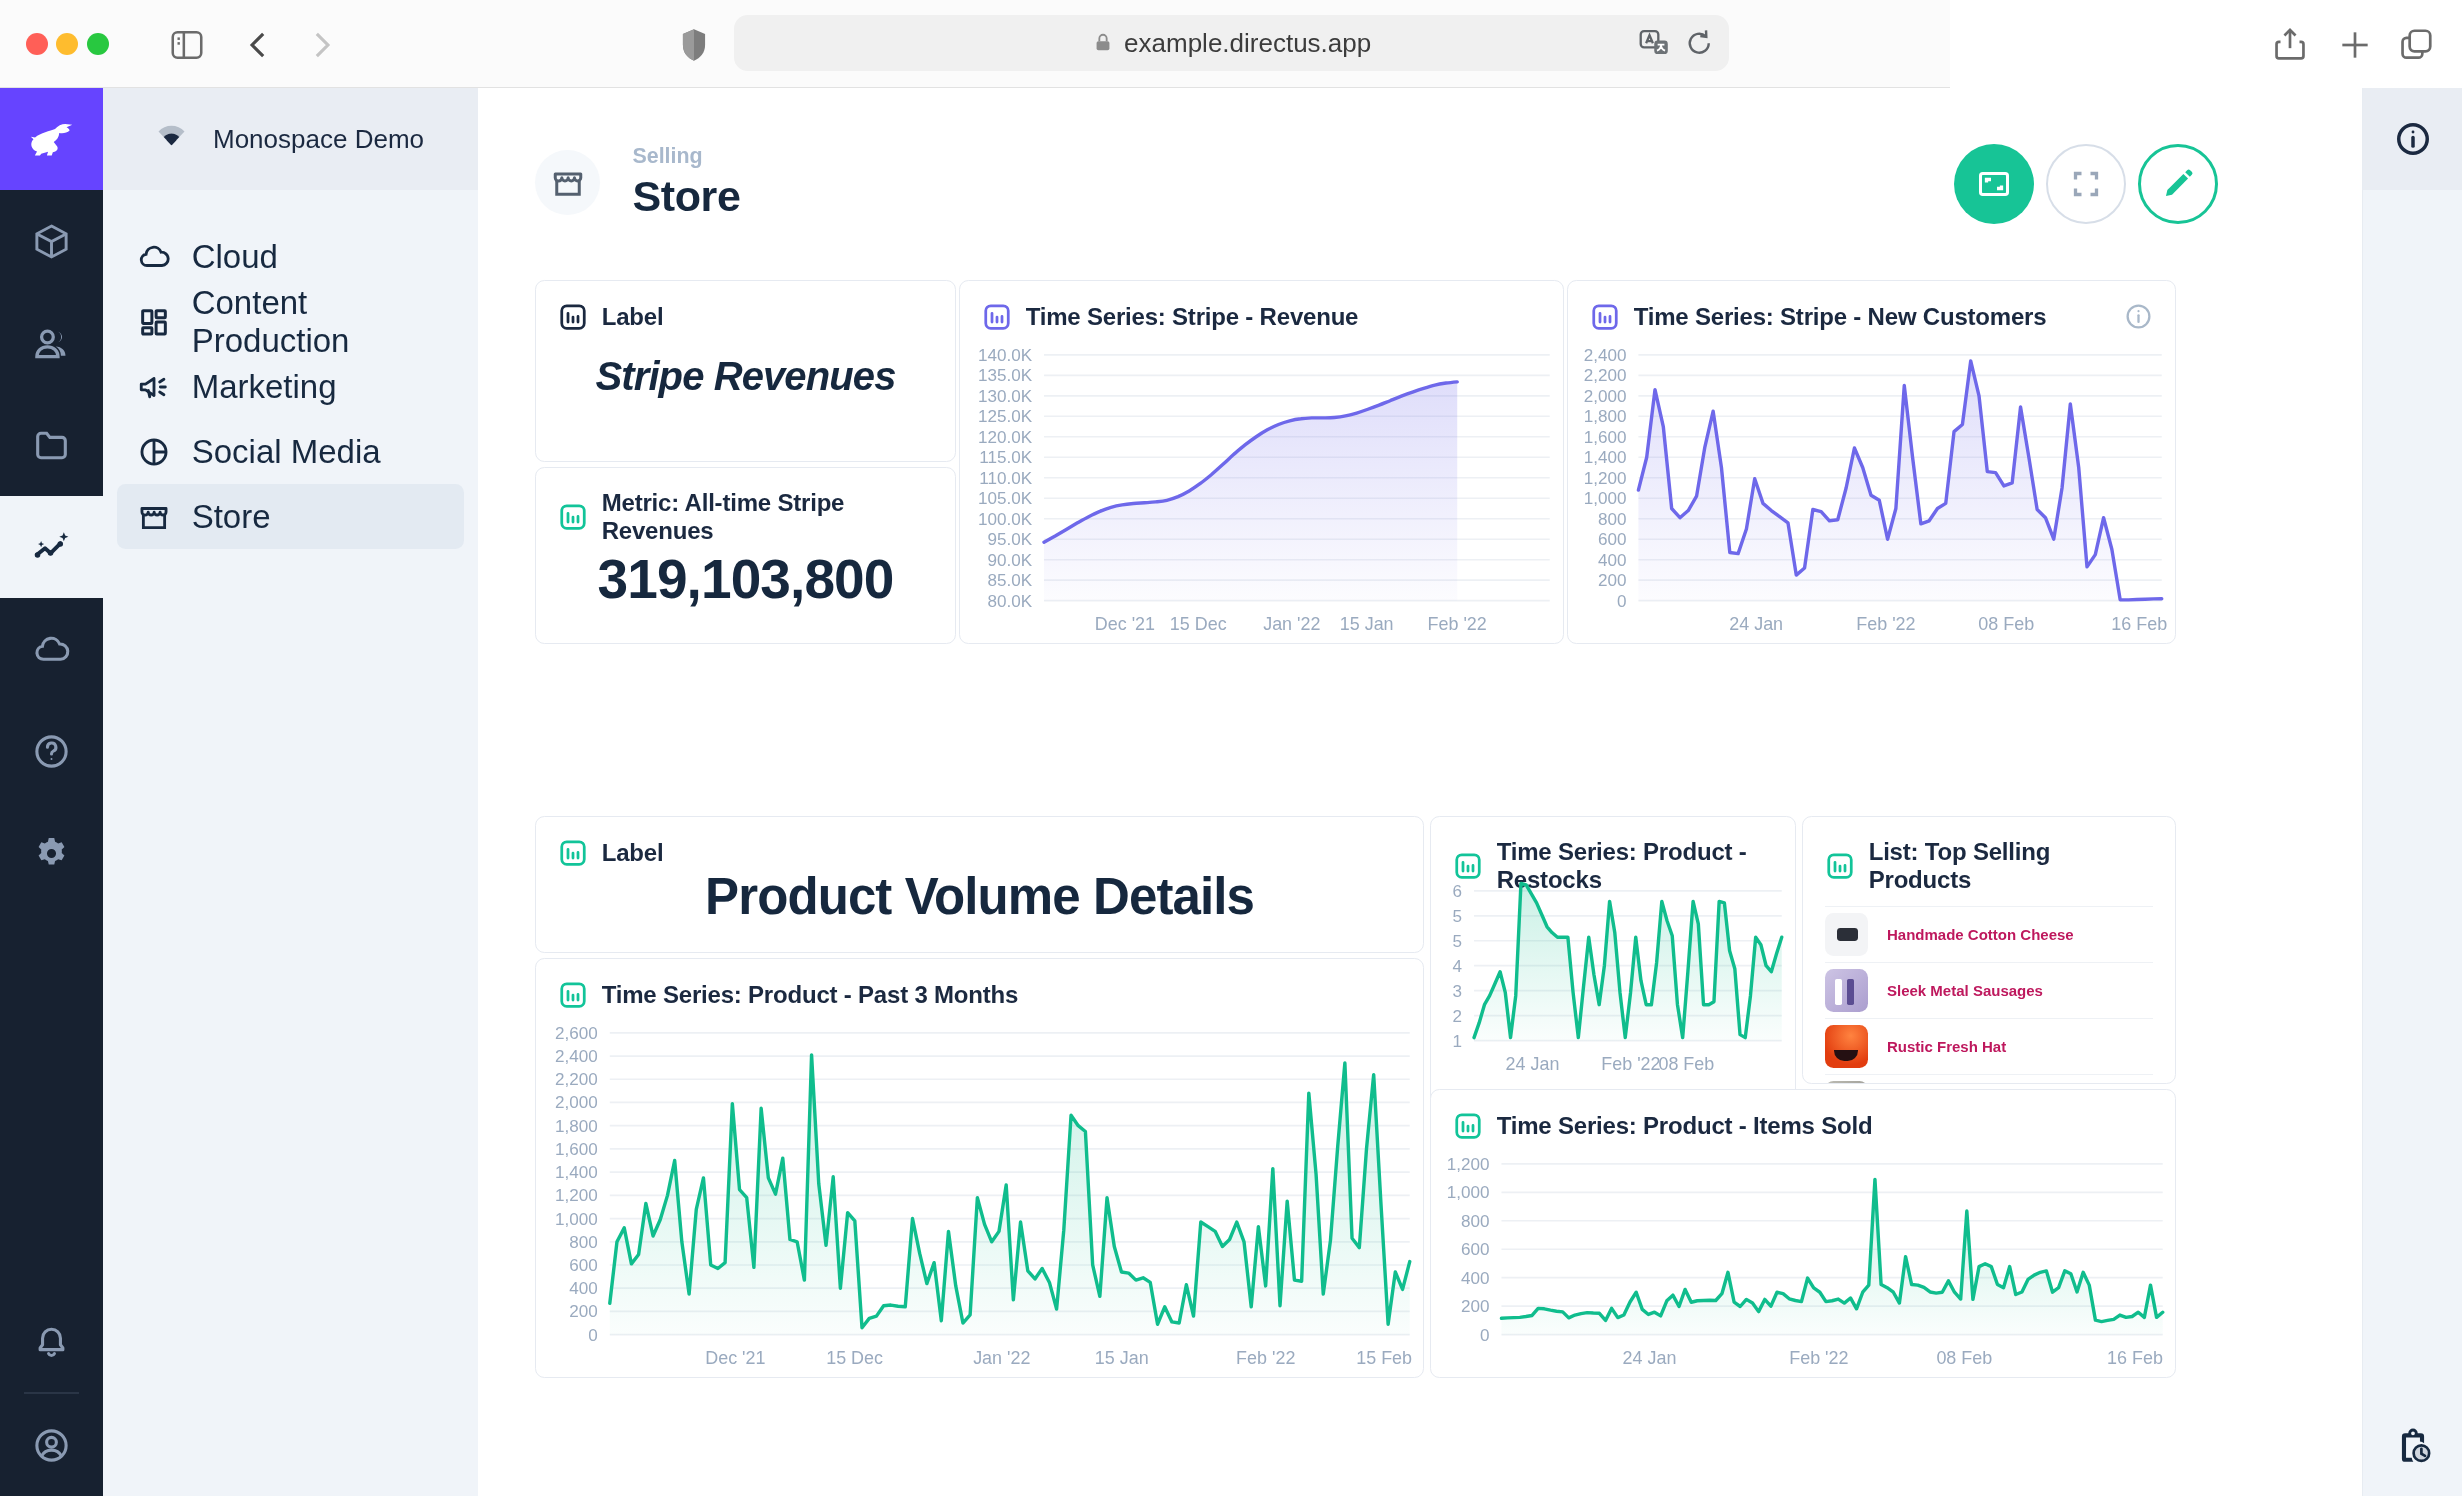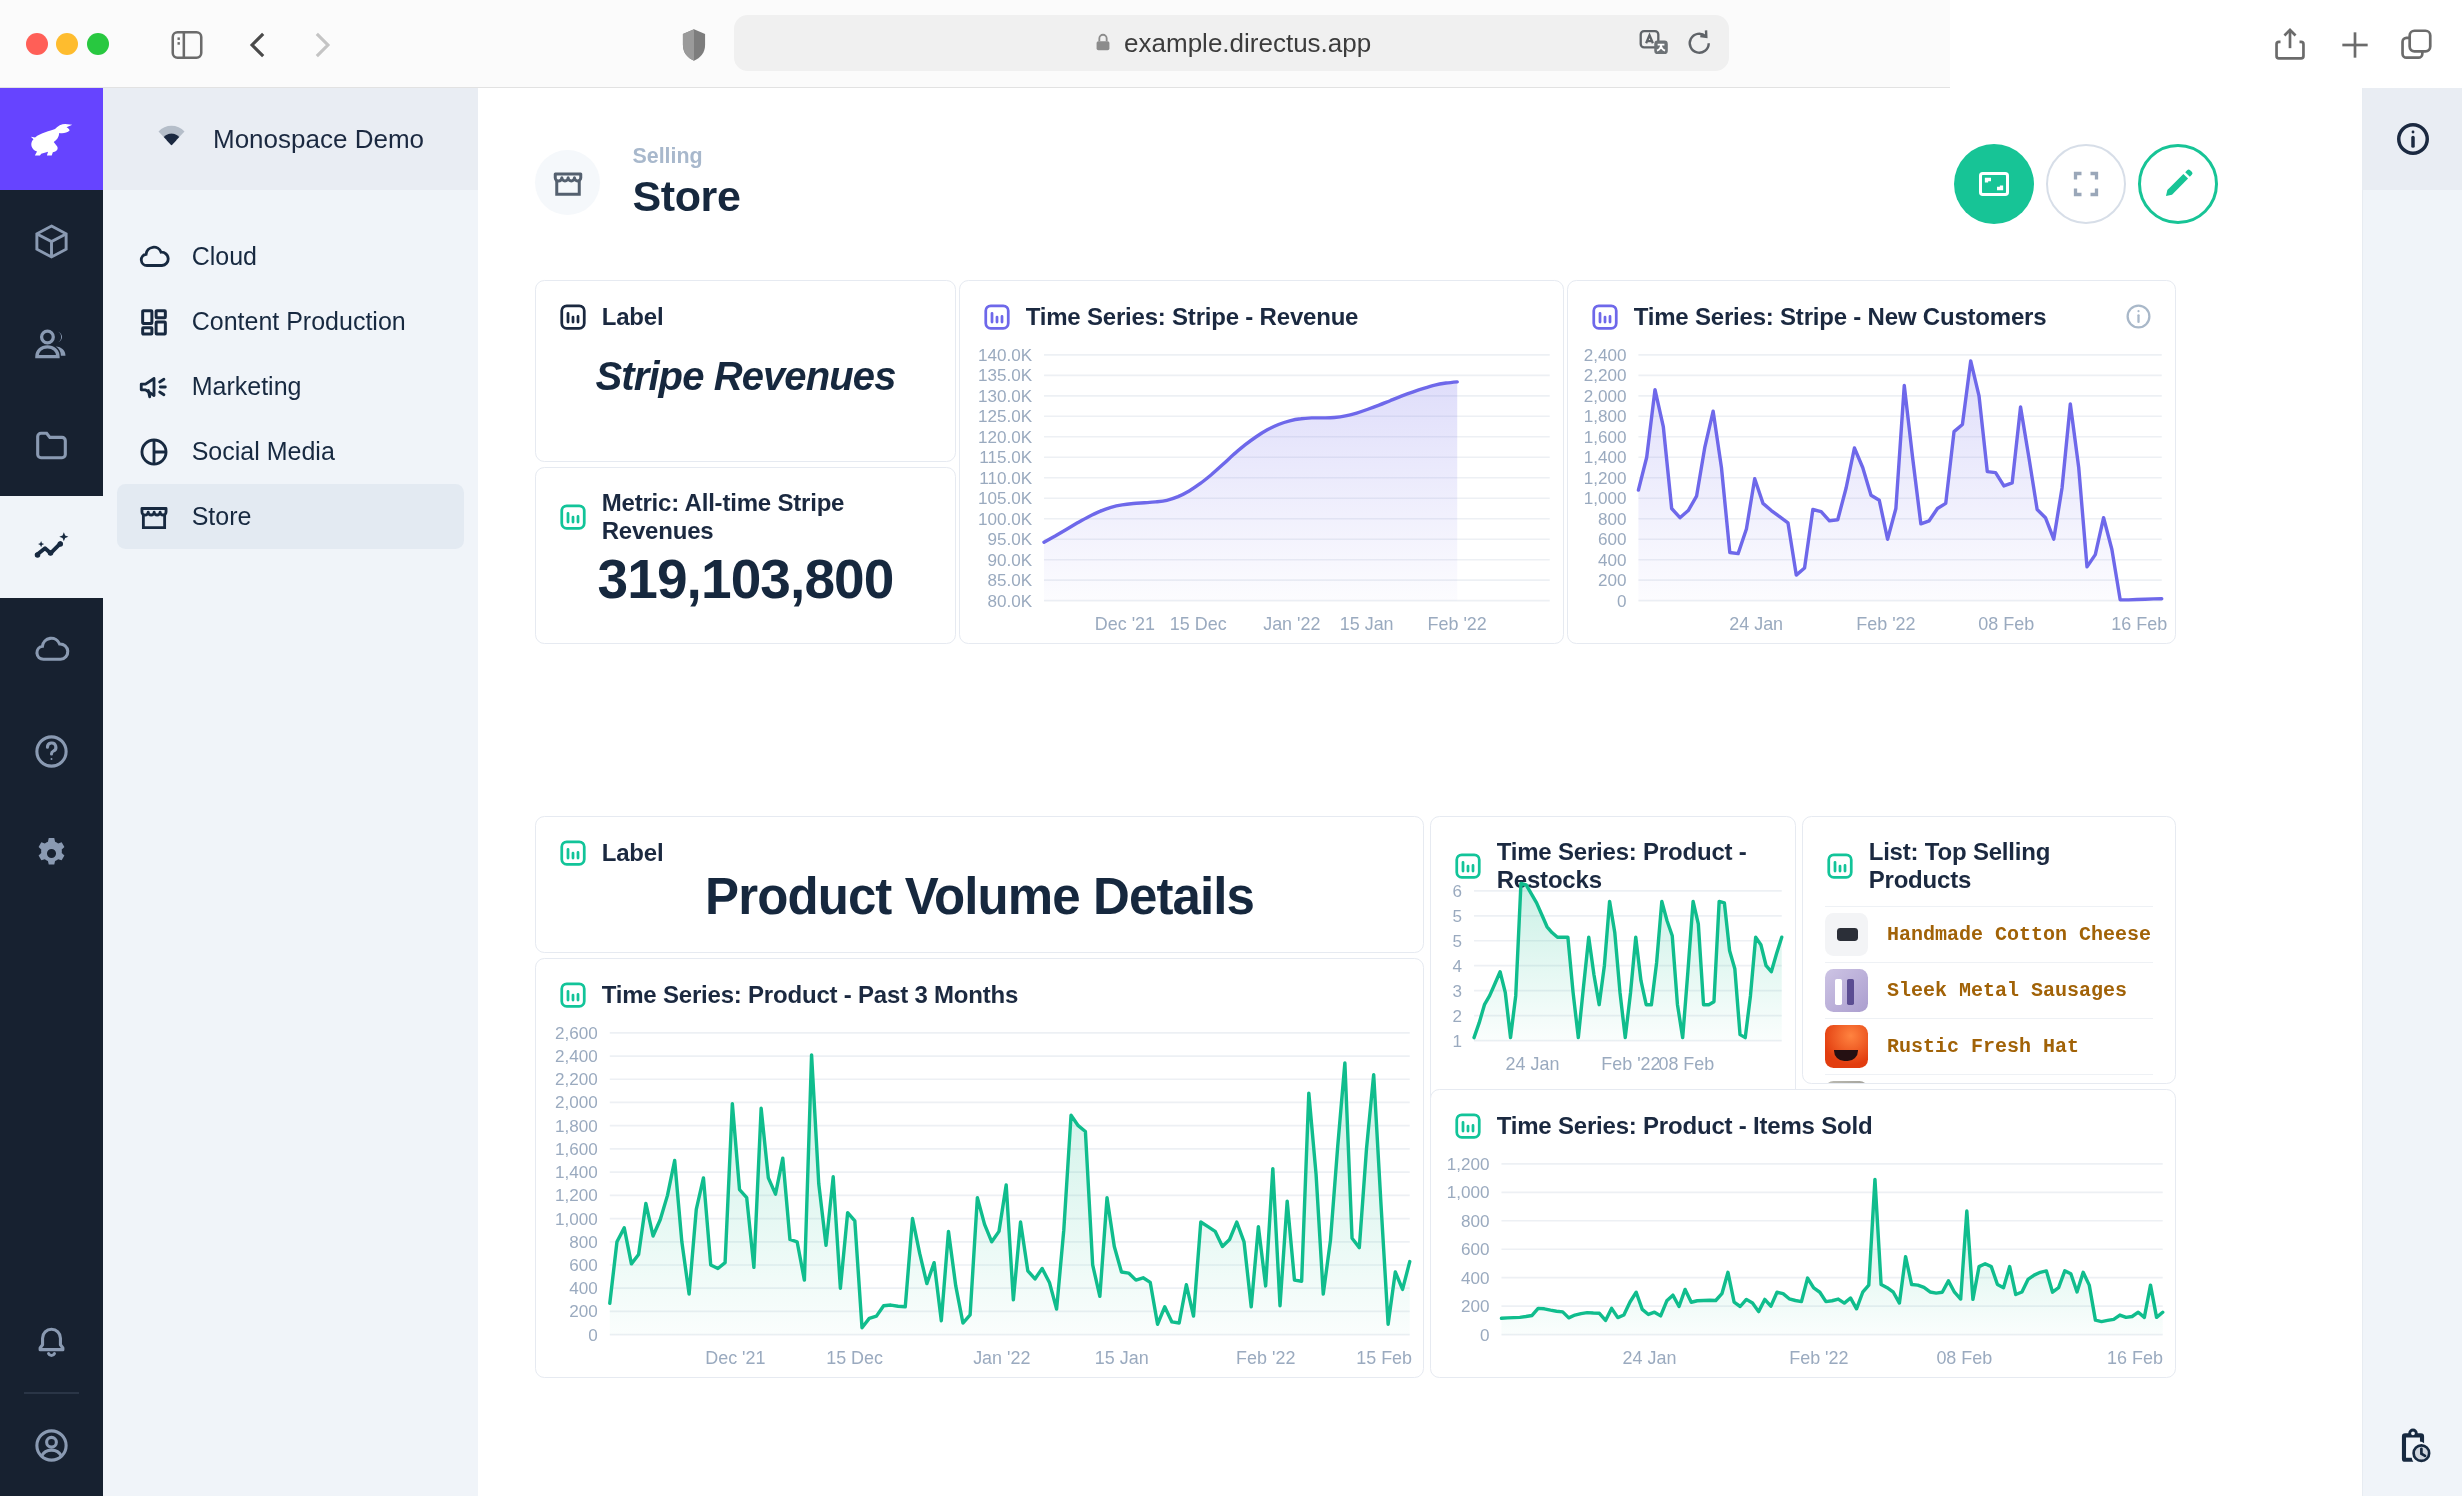--- a/index.html
+++ b/index.html
@@ -31,21 +31,21 @@
   .m-spacer { flex:1; }
   .m-div { height:1.7px; background:#2a3546; margin:0 24px; }
 
   
   .sidebar { position:absolute; left:103px; top:88px; width:375px; height:1408px; background:#f0f4f9; z-index:30; }
   .sb-head { height:102px; background:#e9edf3; display:flex; align-items:center; padding-left:49px; gap:22px; }
   .sb-head .proj-ic { width:39px; height:39px; }
   .sb-head .proj-name { font-size:26px; color:#1b2940; font-weight:400; }
   .sb-nav { padding-top:34px; }
   .sb-item { height:65px; margin:0 13.7px; padding-left:20.5px; display:flex; align-items:center; gap:20.5px;
-    color:#172940; font-size:25px; border-radius:8.5px; }
+    color:#172940; font-size:33px; border-radius:8.5px; }
   .sb-item svg { width:34px; height:34px; flex:none; }
   .sb-item.sel { background:#e3eaf2; }
 
   
   .rightbar { position:absolute; right:0; top:88px; width:100px; height:1408px;
     background:#f0f4f9; border-left:1.7px solid #e7ecf2; z-index:30; }
   .rb-head { height:102px; background:#e9edf3; display:flex; align-items:center; justify-content:center; }
   .rb-head svg { width:38px; height:38px; color:#1b2940; }
   .rb-bottom { position:absolute; bottom:31px; left:0; width:100px; display:flex; justify-content:center; }
   .rb-bottom svg { width:38px; height:38px; color:#172940; }
@@ -78,21 +78,21 @@
     text-align:center; font-weight:800; color:#16283e; letter-spacing:-0.9px; }
   .metric-num { position:absolute; left:0; right:0; top:56%; transform:translateY(-30%);
     text-align:center; font-size:55px; font-weight:800; color:#16283e; letter-spacing:-0.9px; }
   .chart { position:absolute; left:1.7px; right:1.7px; bottom:1.7px; top:55px; }
   .chart svg { width:100%; height:100%; display:block; }
 
   
   .plist { padding:0 22px; }
   .prow { display:flex; align-items:center; gap:19px; height:56px; border-top:1.7px solid #eef1f5; }
   .pthumb { width:43px; height:43px; border-radius:8.5px; flex:none; position:relative; overflow:hidden; }
-  .pname { font-size:20px; font-weight:700; color:#a16207;font-family:Liberation Mono, monospace; }
+  .pname { font-size:15px; font-weight:700; color:#be185d; }
   .th1 { background:#f3f4f6; } .th1 i{ position:absolute; left:12px; top:15.4px; width:20.5px; height:13px; background:#2b2f38; border-radius:3.4px; }
   .th2 { background:linear-gradient(135deg,#cdc4e4,#ab9ecf); } .th2 i{ position:absolute; left:10.3px; top:10.3px; width:6.8px; height:26px; background:#fff; border-radius:1.7px; box-shadow:12px 0 0 #5b4d92; }
   .th3 { background:radial-gradient(circle at 60% 25%,#ff8340,#e23d0f 70%); } .th3 i{ position:absolute; left:8.5px; bottom:6.8px; width:24px; height:11px; background:#251012; border-radius:0 0 10.3px 10.3px; }
   .th4 { background:linear-gradient(135deg,#bdbcb4,#8c8b85); }
 </style>
 </head>
 <body>
 
 <div class="browser-bar">
   <div class="traffic t-red"></div>

